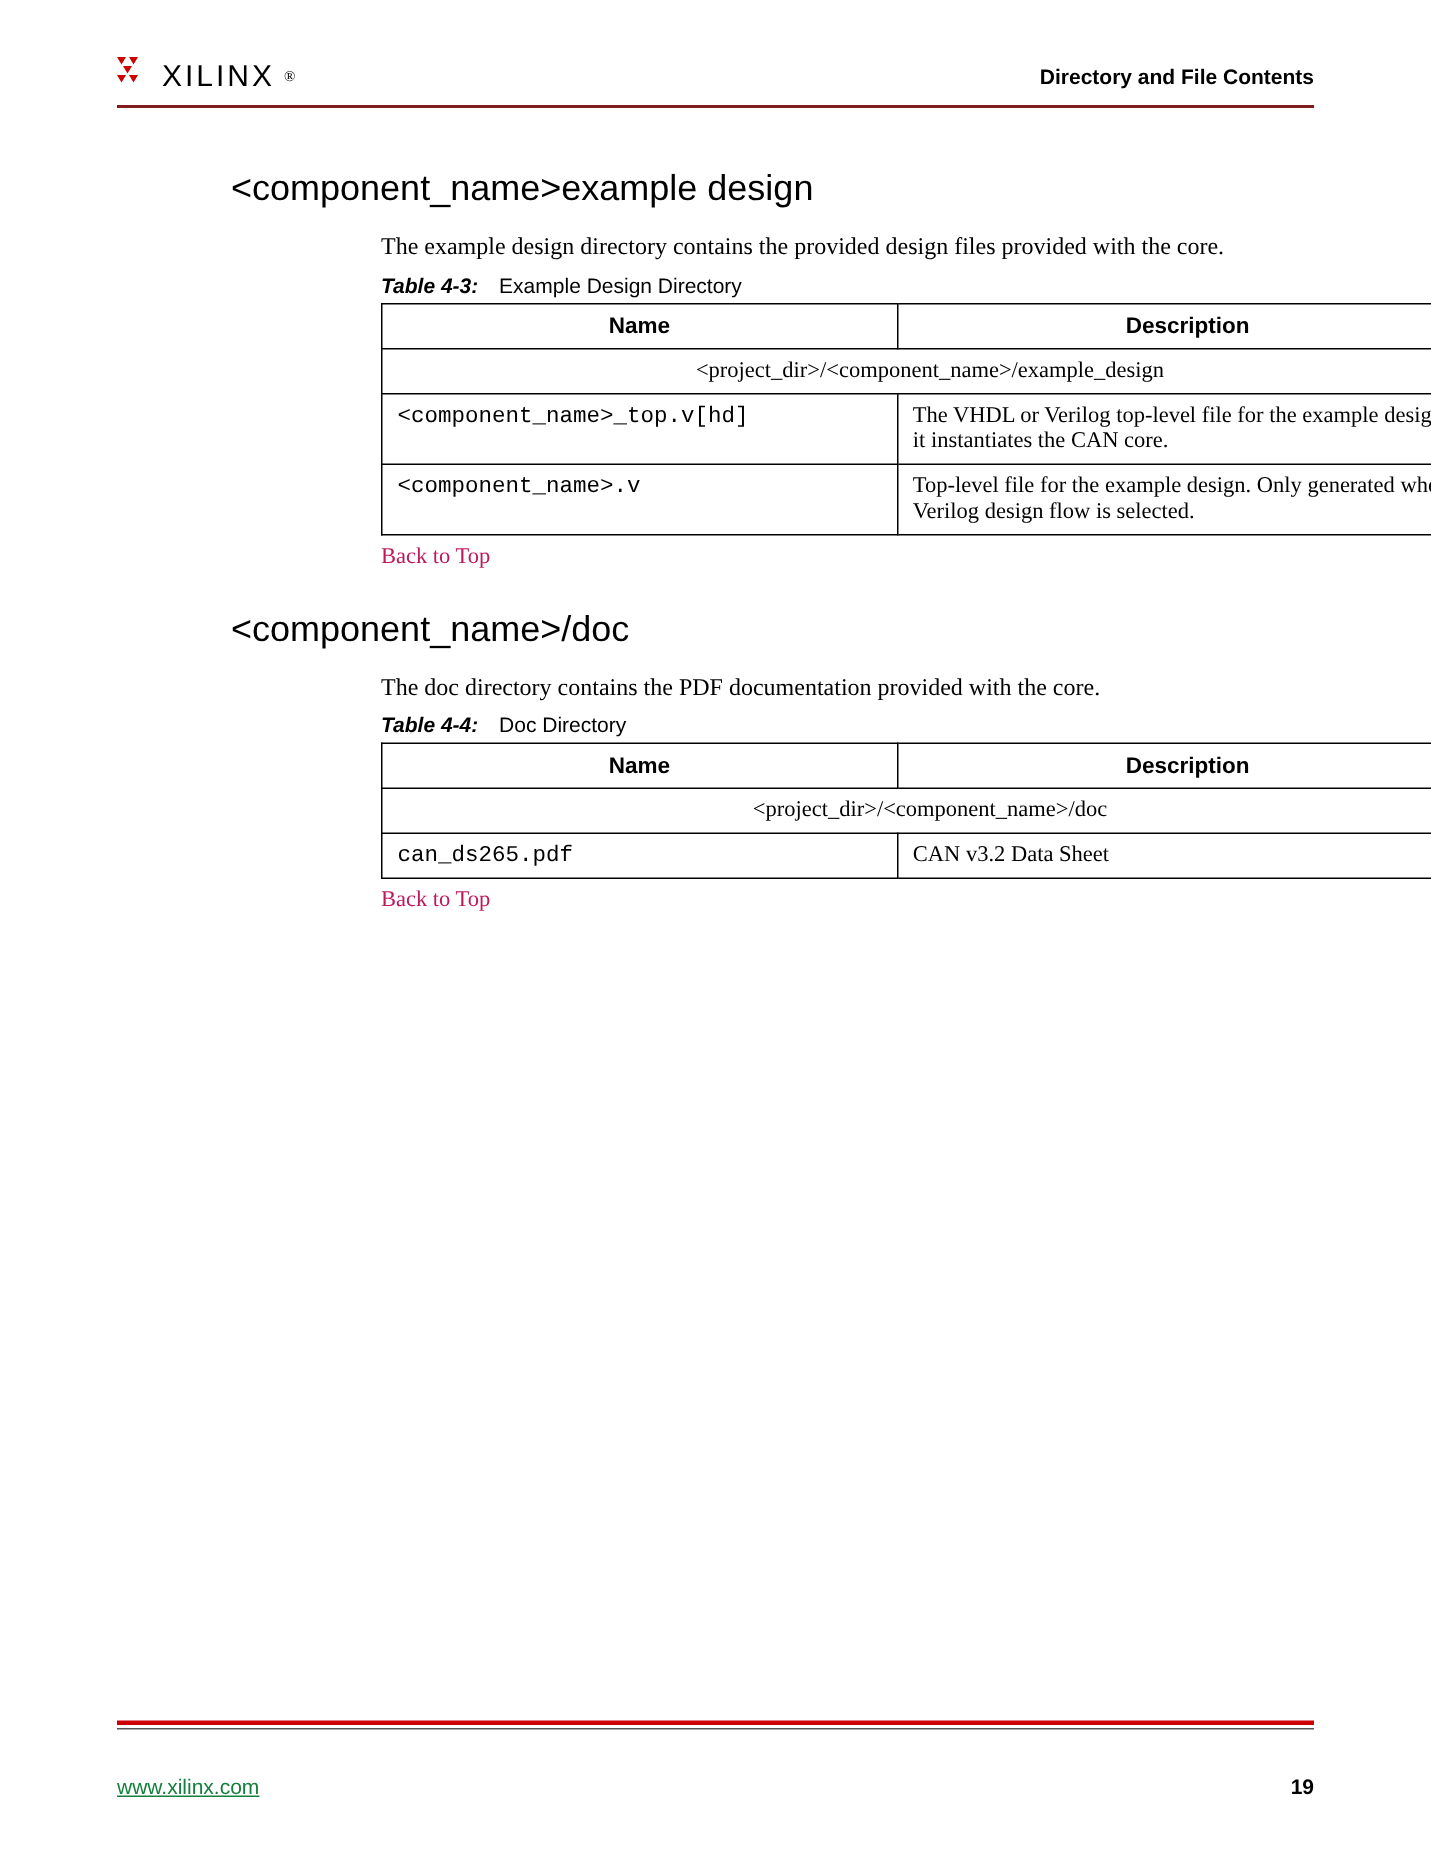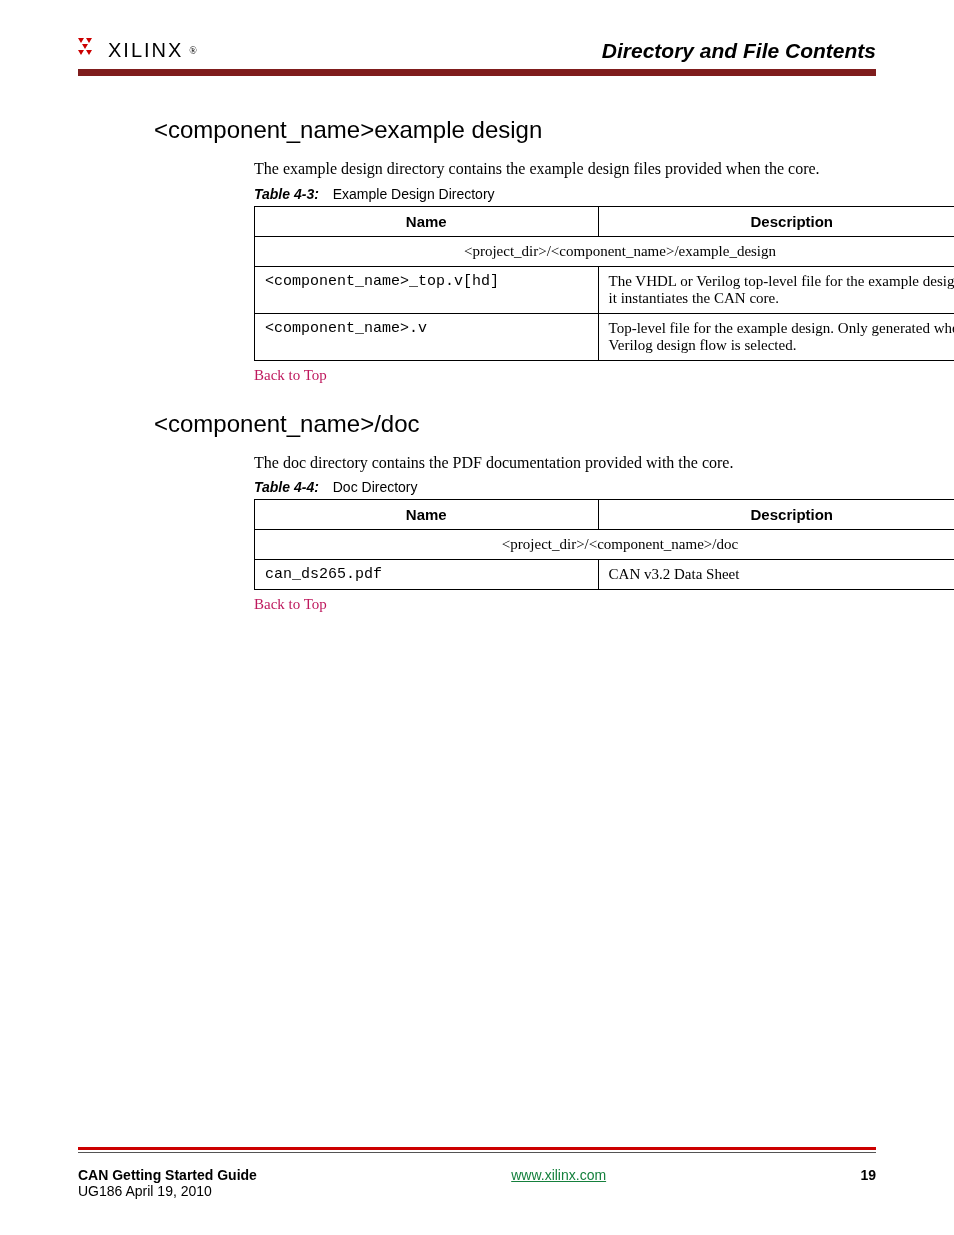--- a/index.html
+++ b/index.html
@@ -1,25 +1,25 @@
 <!DOCTYPE html>
 <html><head>
 <meta charset="utf-8">
 <style>
   * { box-sizing: border-box; margin: 0; padding: 0; }
   html, body { width: 954px; height: 1235px; background: #fff; font-family: Georgia, 'Times New Roman', serif; color: #000; }
   body { position: relative; }
   .page { position: relative; width: 954px; height: 1235px; padding: 38px 78px 0 78px; }
 
   
-  .header { display: flex; justify-content: space-between; align-items: center; padding-bottom: 6px; border-bottom: 7px solid #7f1d1d; margin-bottom: 40px; }
+  .header { display: flex; justify-content: space-between; align-items: center; padding-bottom: 6px; border-bottom: 2px solid #7f1d1d; margin-bottom: 40px; }
   .logo { display: flex; align-items: center; gap: 6px; }
   .logo-mark { font-family: Arial, Helvetica, sans-serif; font-weight: 700; color: #c00; font-size: 20px; letter-spacing: -1px; }
   .logo-text { font-family: Arial, Helvetica, sans-serif; font-size: 20px; letter-spacing: 2px; color: #000; }
-  .header-title { font-family: Arial, Helvetica, sans-serif; font-weight: 700; font-size: 21px; font-style: italic; }
+  .header-title { font-family: Arial, Helvetica, sans-serif; font-weight: 700; font-size: 14px; }
 
   
   .content { padding-left: 76px; }
 
   .section-heading { font-family: Arial, Helvetica, sans-serif; font-size: 24px; font-weight: 400; margin-bottom: 14px; }
 
   .indent { padding-left: 100px; }
 
   .body-text { font-family: Georgia, 'Times New Roman', serif; font-size: 16px; line-height: 1.35; margin-bottom: 6px; }
 
@@ -68,21 +68,21 @@
       <span class="logo-text">XILINX</span>
       <span style="font-size:10px; vertical-align:super;">®</span>
     </div>
     <div class="header-title">Directory and File Contents</div>
   </div>
 
   <div class="content">
 
     <h2 class="section-heading">&lt;component_name&gt;example design</h2>
     <div class="indent">
-      <p class="body-text">The example design directory contains the example design files provided when the core.</p>
+      <p class="body-text">The example design directory contains the provided design files provided with the core.</p>
       <p class="table-caption">
         <span class="caption-label">Table 4-3:</span>
         <span class="caption-text">Example Design Directory</span>
       </p>
       <table class="doc-table">
         <tbody>
             <tr>
           <th class="col-name">Name</th>
           <th class="col-desc">Description</th>
         </tr>
@@ -128,20 +128,16 @@
     </div>
 
   </div>
 
   <div class="footer-rule">
     <div class="red"></div>
     <div class="thin"></div>
   </div>
 
   <div class="footer">
-    <div class="left">
-      <div class="title">CAN Getting Started Guide</div>
-      <div>UG186 April 19, 2010</div>
-    </div>
     <div class="center">www.xilinx.com</div>
     <div class="right">19</div>
   </div>
 </div>
 
 </body></html>

